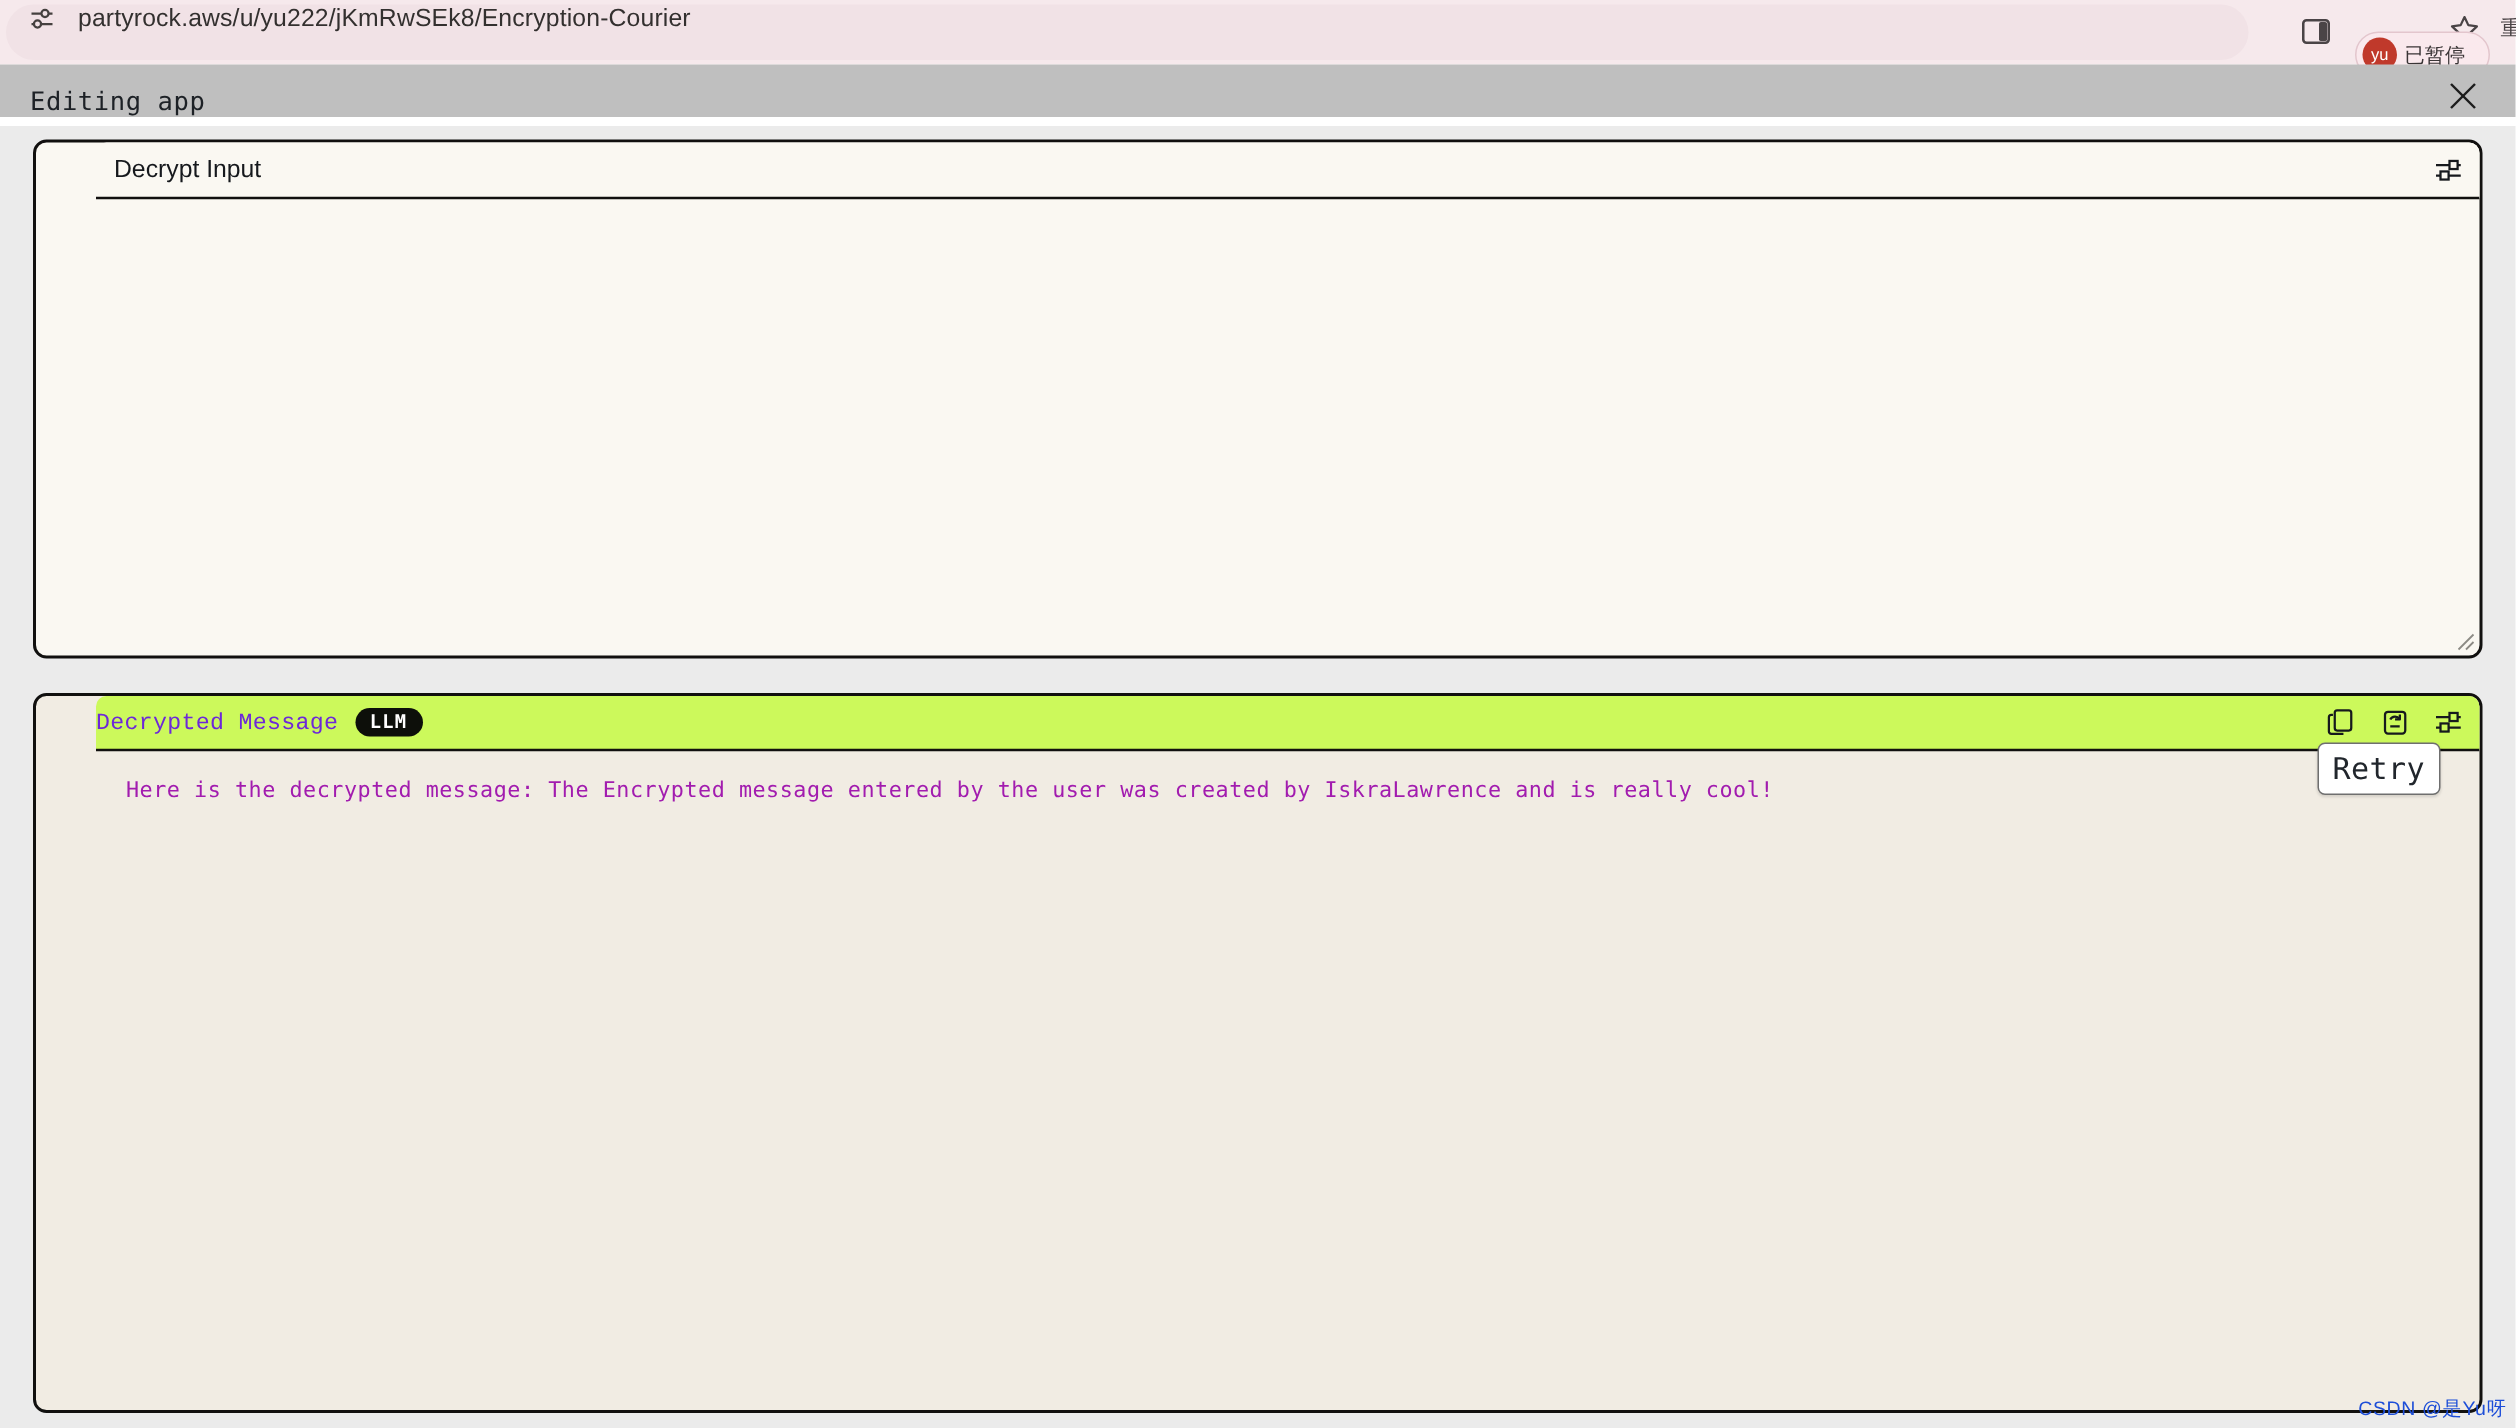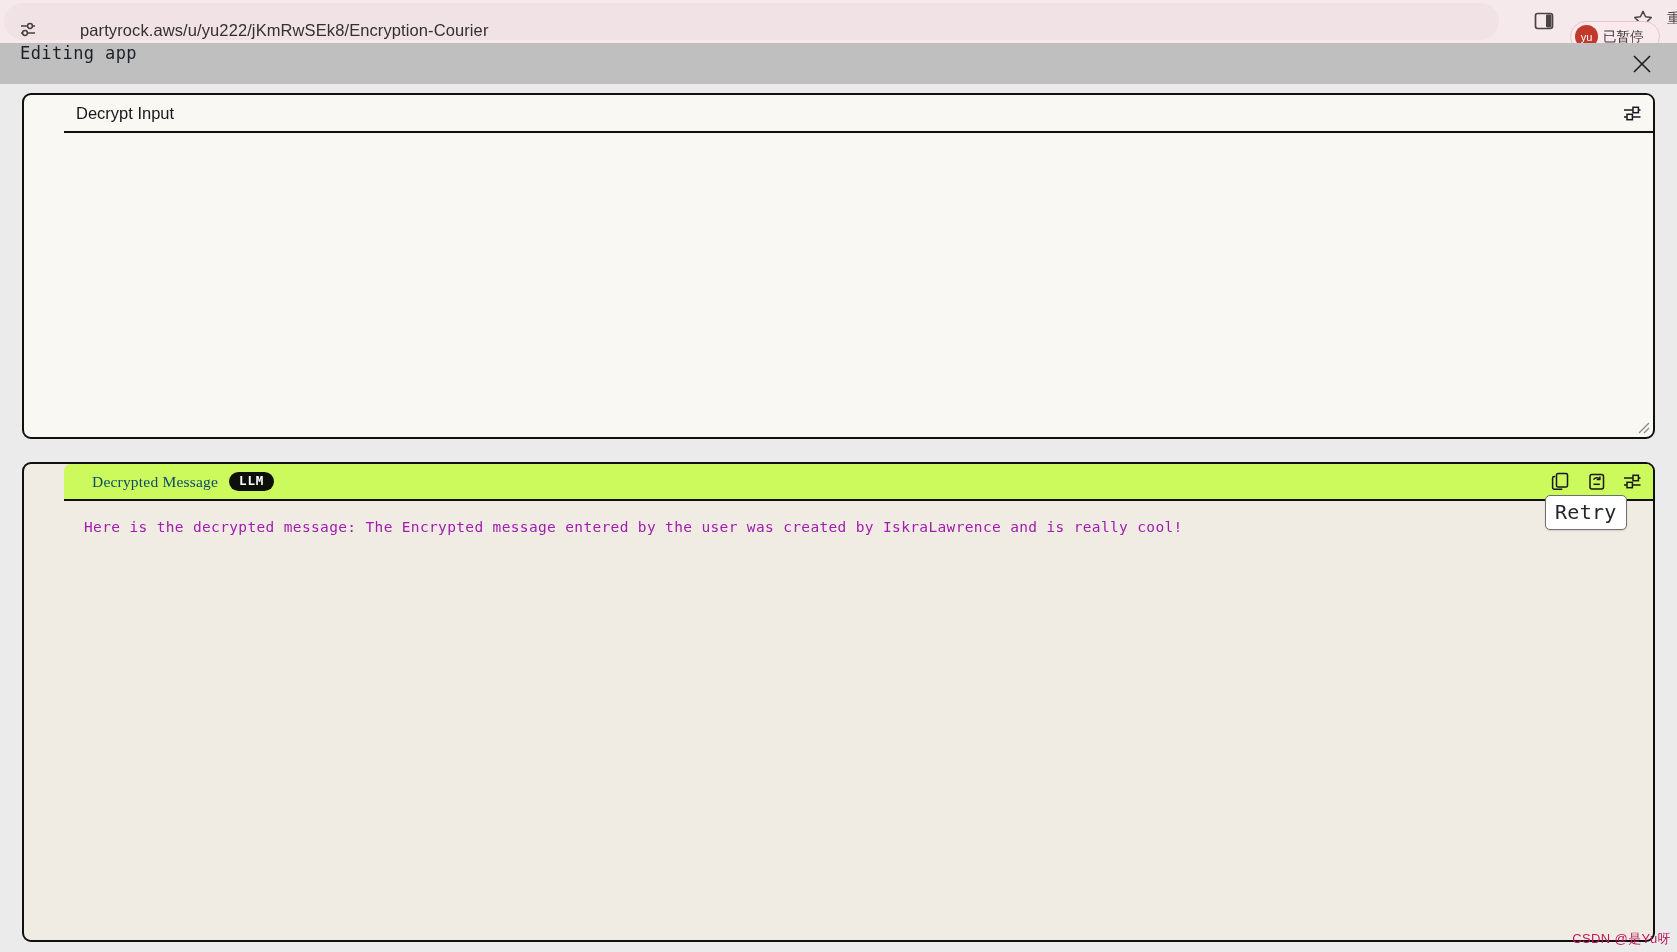--- a/index.html
+++ b/index.html
@@ -25,23 +25,22 @@
   }
   .omnibox {
     position: absolute;
     left: 4px;
     top: 3px;
     width: 1495px;
     height: 37px;
     background: #f1e2e6;
     border-radius: 19px;
     display: flex;
-    align-items: flex-end;
+    align-items: flex-start;
     padding: 0 14px;
-    gap: 28px;
   }
   .site-info-icon {
     width: 20px; height: 20px;
     flex: 0 0 20px;
     margin-right: 14px;
     position: relative;
   }
   .url-text {
     font-size: 16.5px;
     color: #33302f;
@@ -92,24 +91,24 @@
     left: 1667px; top: 10px;
     font-size: 14px;
     color: #4a4446;
   }
 
   
   .editing-bar {
     position: absolute;
     top: 43px; left: 0;
     width: 1677px;
-    height: 52px;
+    height: 35px;
     background: #bfbfbf;
     display: flex;
-    align-items: flex-start;
+    align-items: flex-end;
   }
   .editing-title {
     font-family: "DejaVu Sans Mono", monospace;
     font-size: 17px;
     color: #1d2126;
     margin-left: 20px;
     letter-spacing: 0.4px;
   }
   .close-x {
     position: absolute;
@@ -161,24 +160,24 @@
   .header-green {
     background: #ccf95b;
     height: 37px;
   }
   .widget-title {
     font-size: 16.5px;
     color: #16191d;
     margin-left: 12px;
   }
   .widget-title-mono {
-    font-family: Liberation Serif, serif;
+    font-family: Liberation Mono, monospace;
     font-size: 15.5px;
-    color: #0c4a6e;
-    margin-left: 28px;
+    color: #6d28d9;
+    margin-left: 0;
     letter-spacing: 0.2px;
   }
   .llm-badge {
     margin-left: 11px;
     background: #0d0f0a;
     color: #ffffff;
     font-family: "DejaVu Sans Mono", monospace;
     font-size: 12.5px;
     font-weight: bold;
     letter-spacing: 0.8px;
@@ -250,21 +249,21 @@
     letter-spacing: 0.3px;
     z-index: 40;
     box-shadow: 0 1px 2px rgba(0,0,0,0.12);
   }
 
   .watermark {
     position: absolute;
     right: 6px;
     bottom: 4px;
     font-size: 13px;
-    color: #be185d;
+    color: #1d4ed8;
     letter-spacing: 0.4px;
     z-index: 50;
     user-select: none;
   }
 
   svg { display: block; }
 </style>
 </head>
 <body>
 

